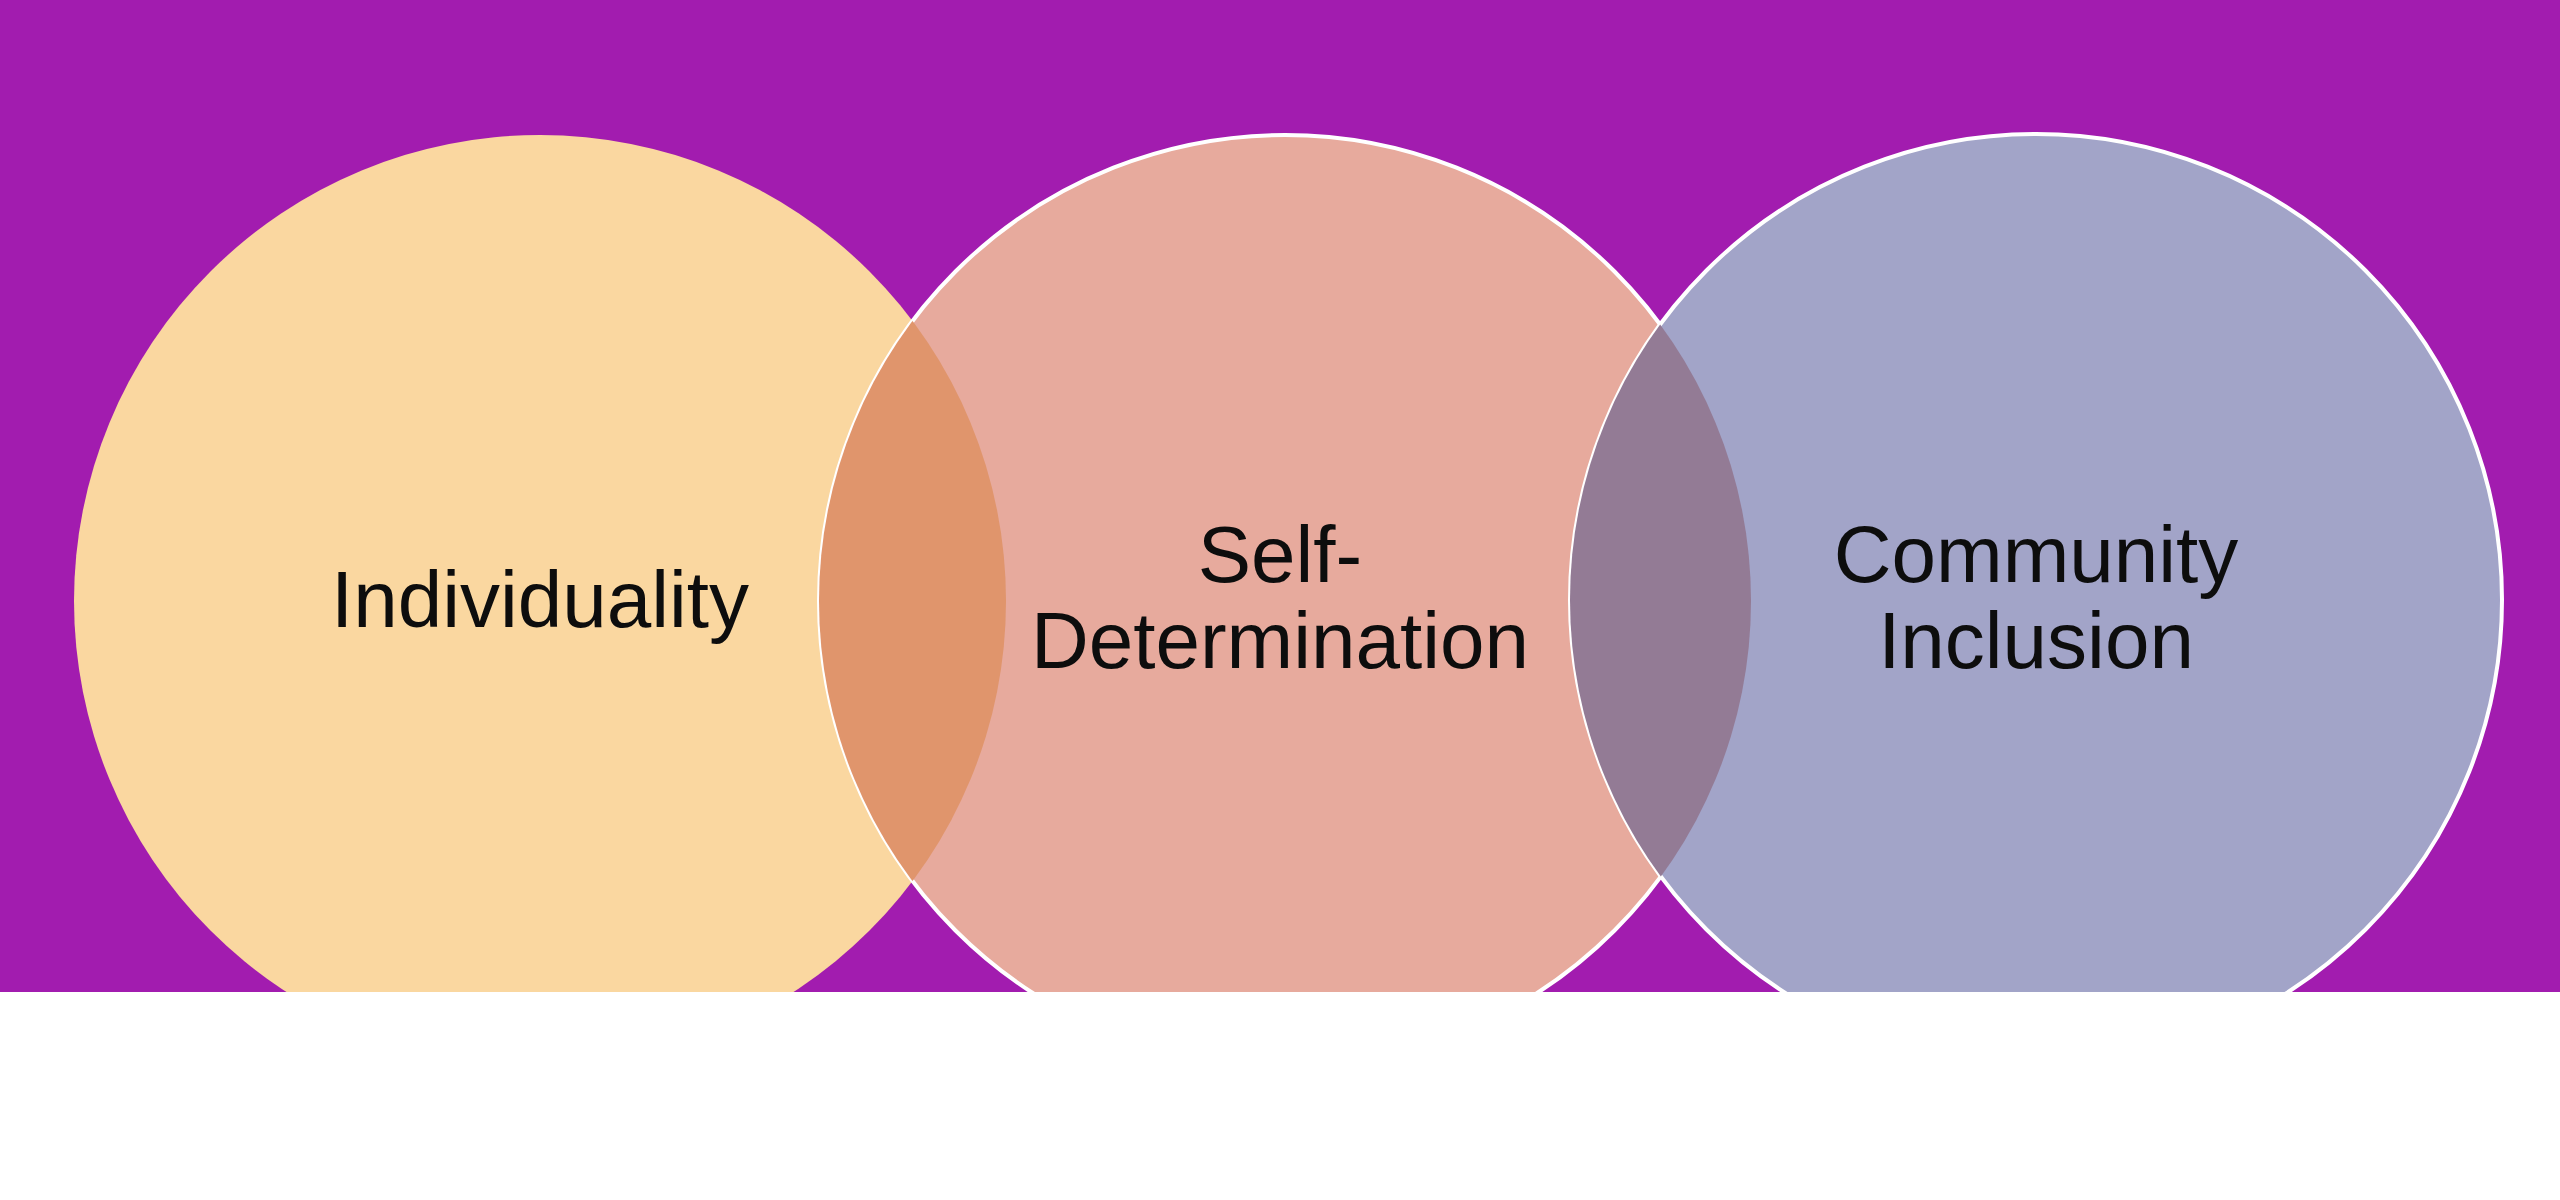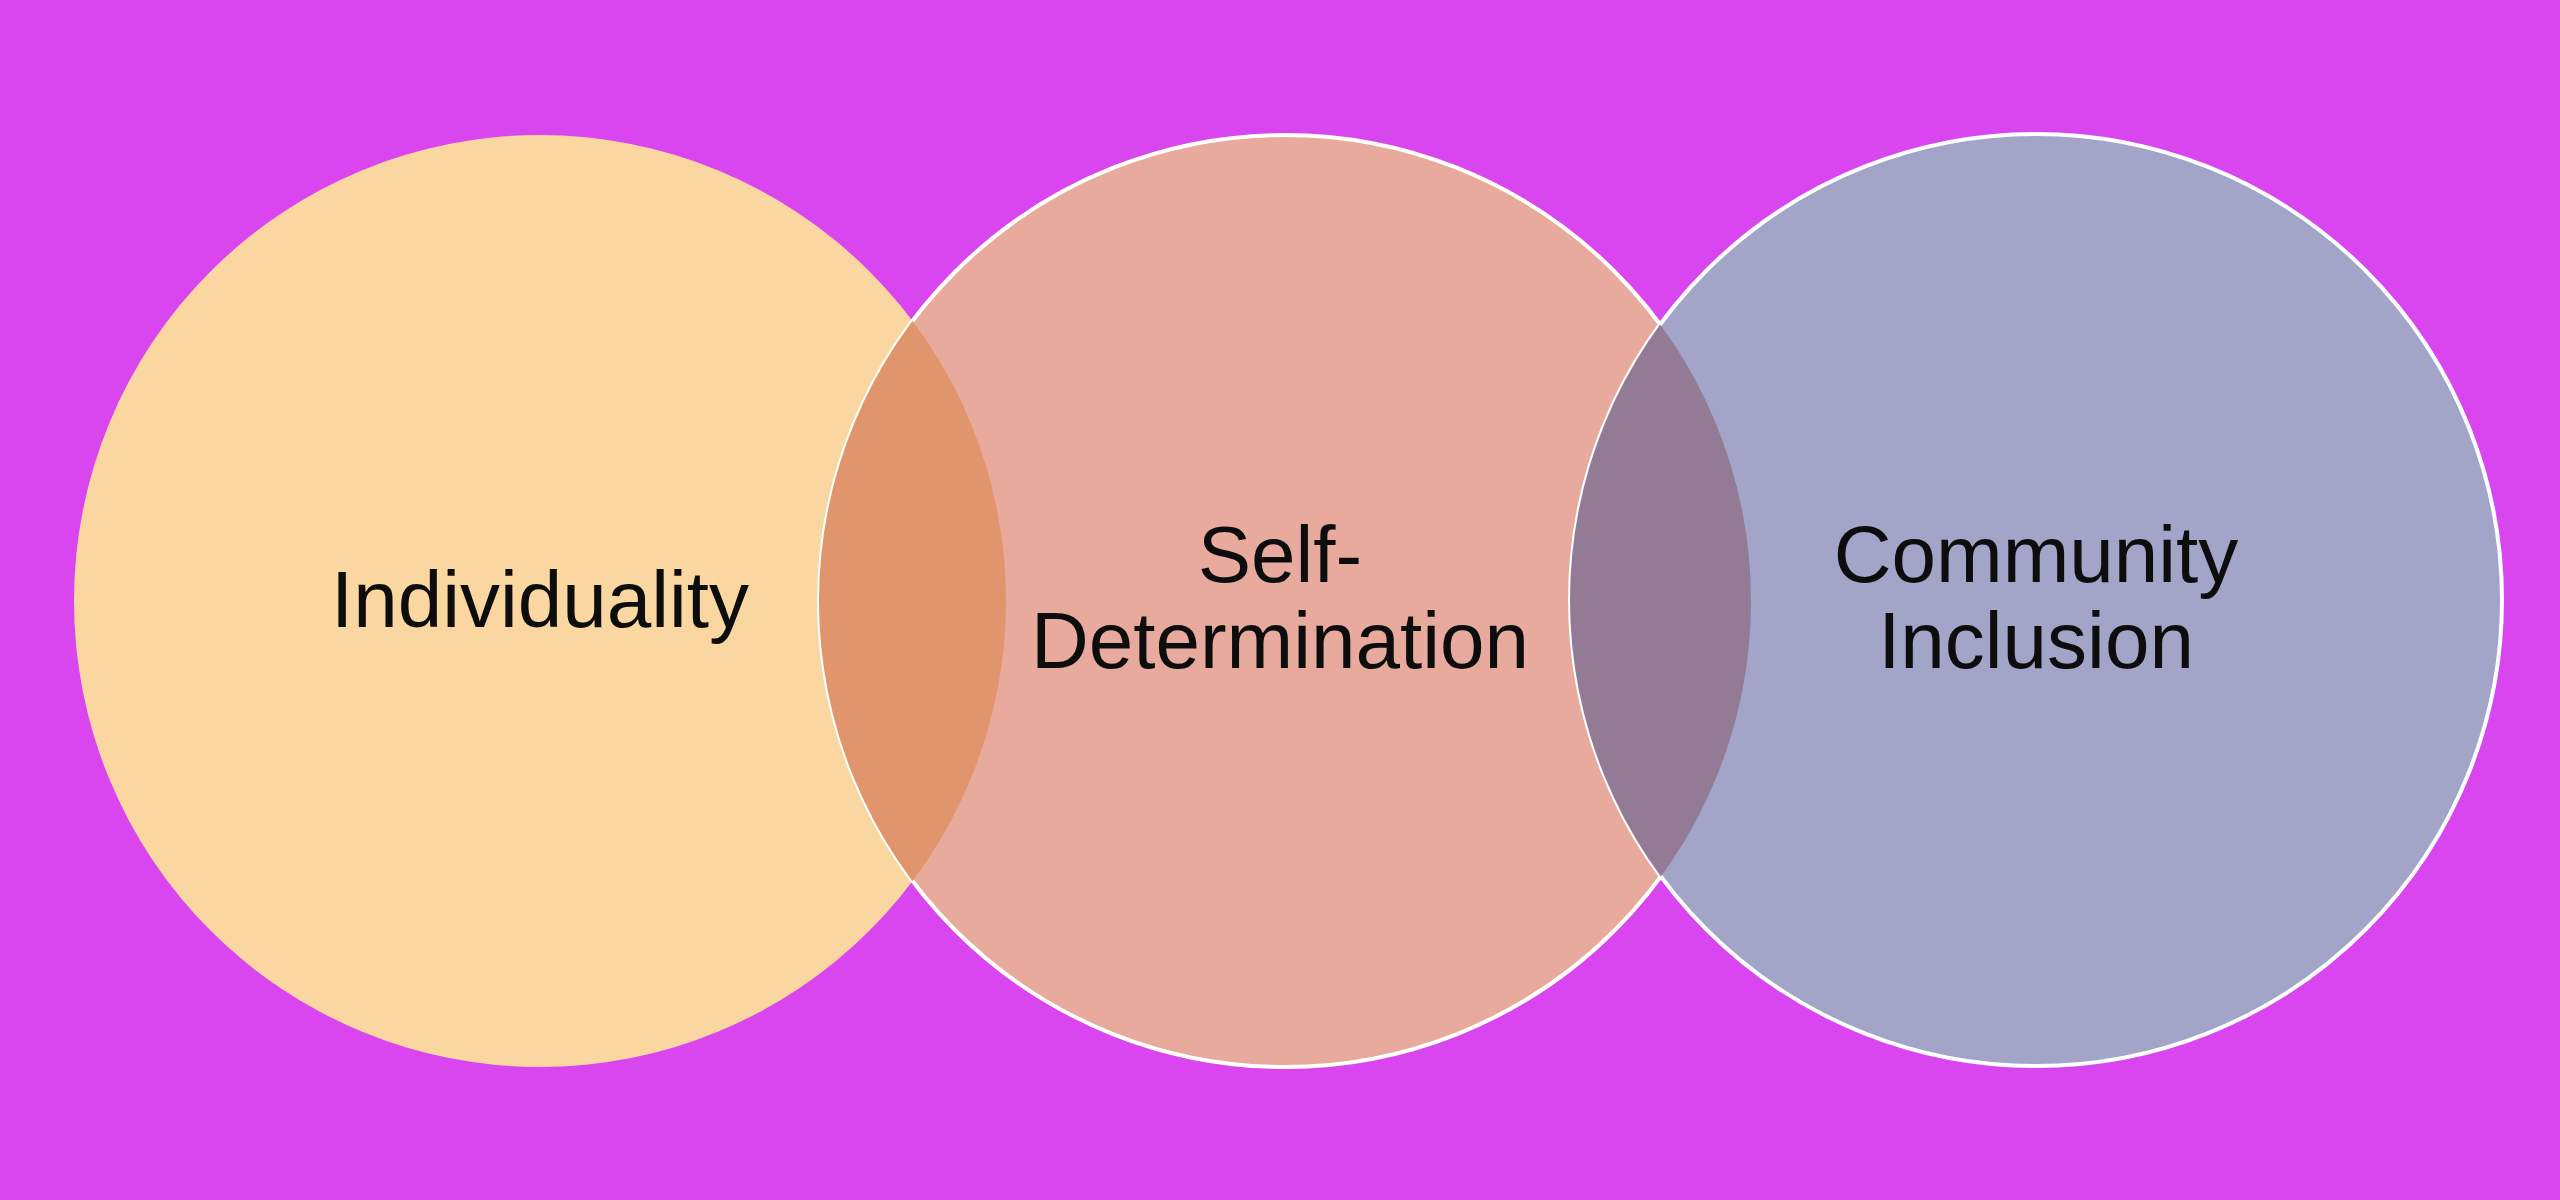--- a/index.html
+++ b/index.html
@@ -3,22 +3,22 @@
 <meta charset="utf-8">
 <style>
   html, body {
     margin: 0;
     padding: 0;
     background: #ffffff;
   }
   .stage {
     position: relative;
     width: 2560px;
-    height: 1200px;
-    background: #d946ef;
+    height: 992px;
+    background: #a21caf;
     overflow: hidden;
     font-family: "Liberation Sans", sans-serif;
   }
   .venn-svg {
     position: absolute;
     left: 0;
     top: 0;
     width: 2560px;
     height: 1200px;
     display: block;

